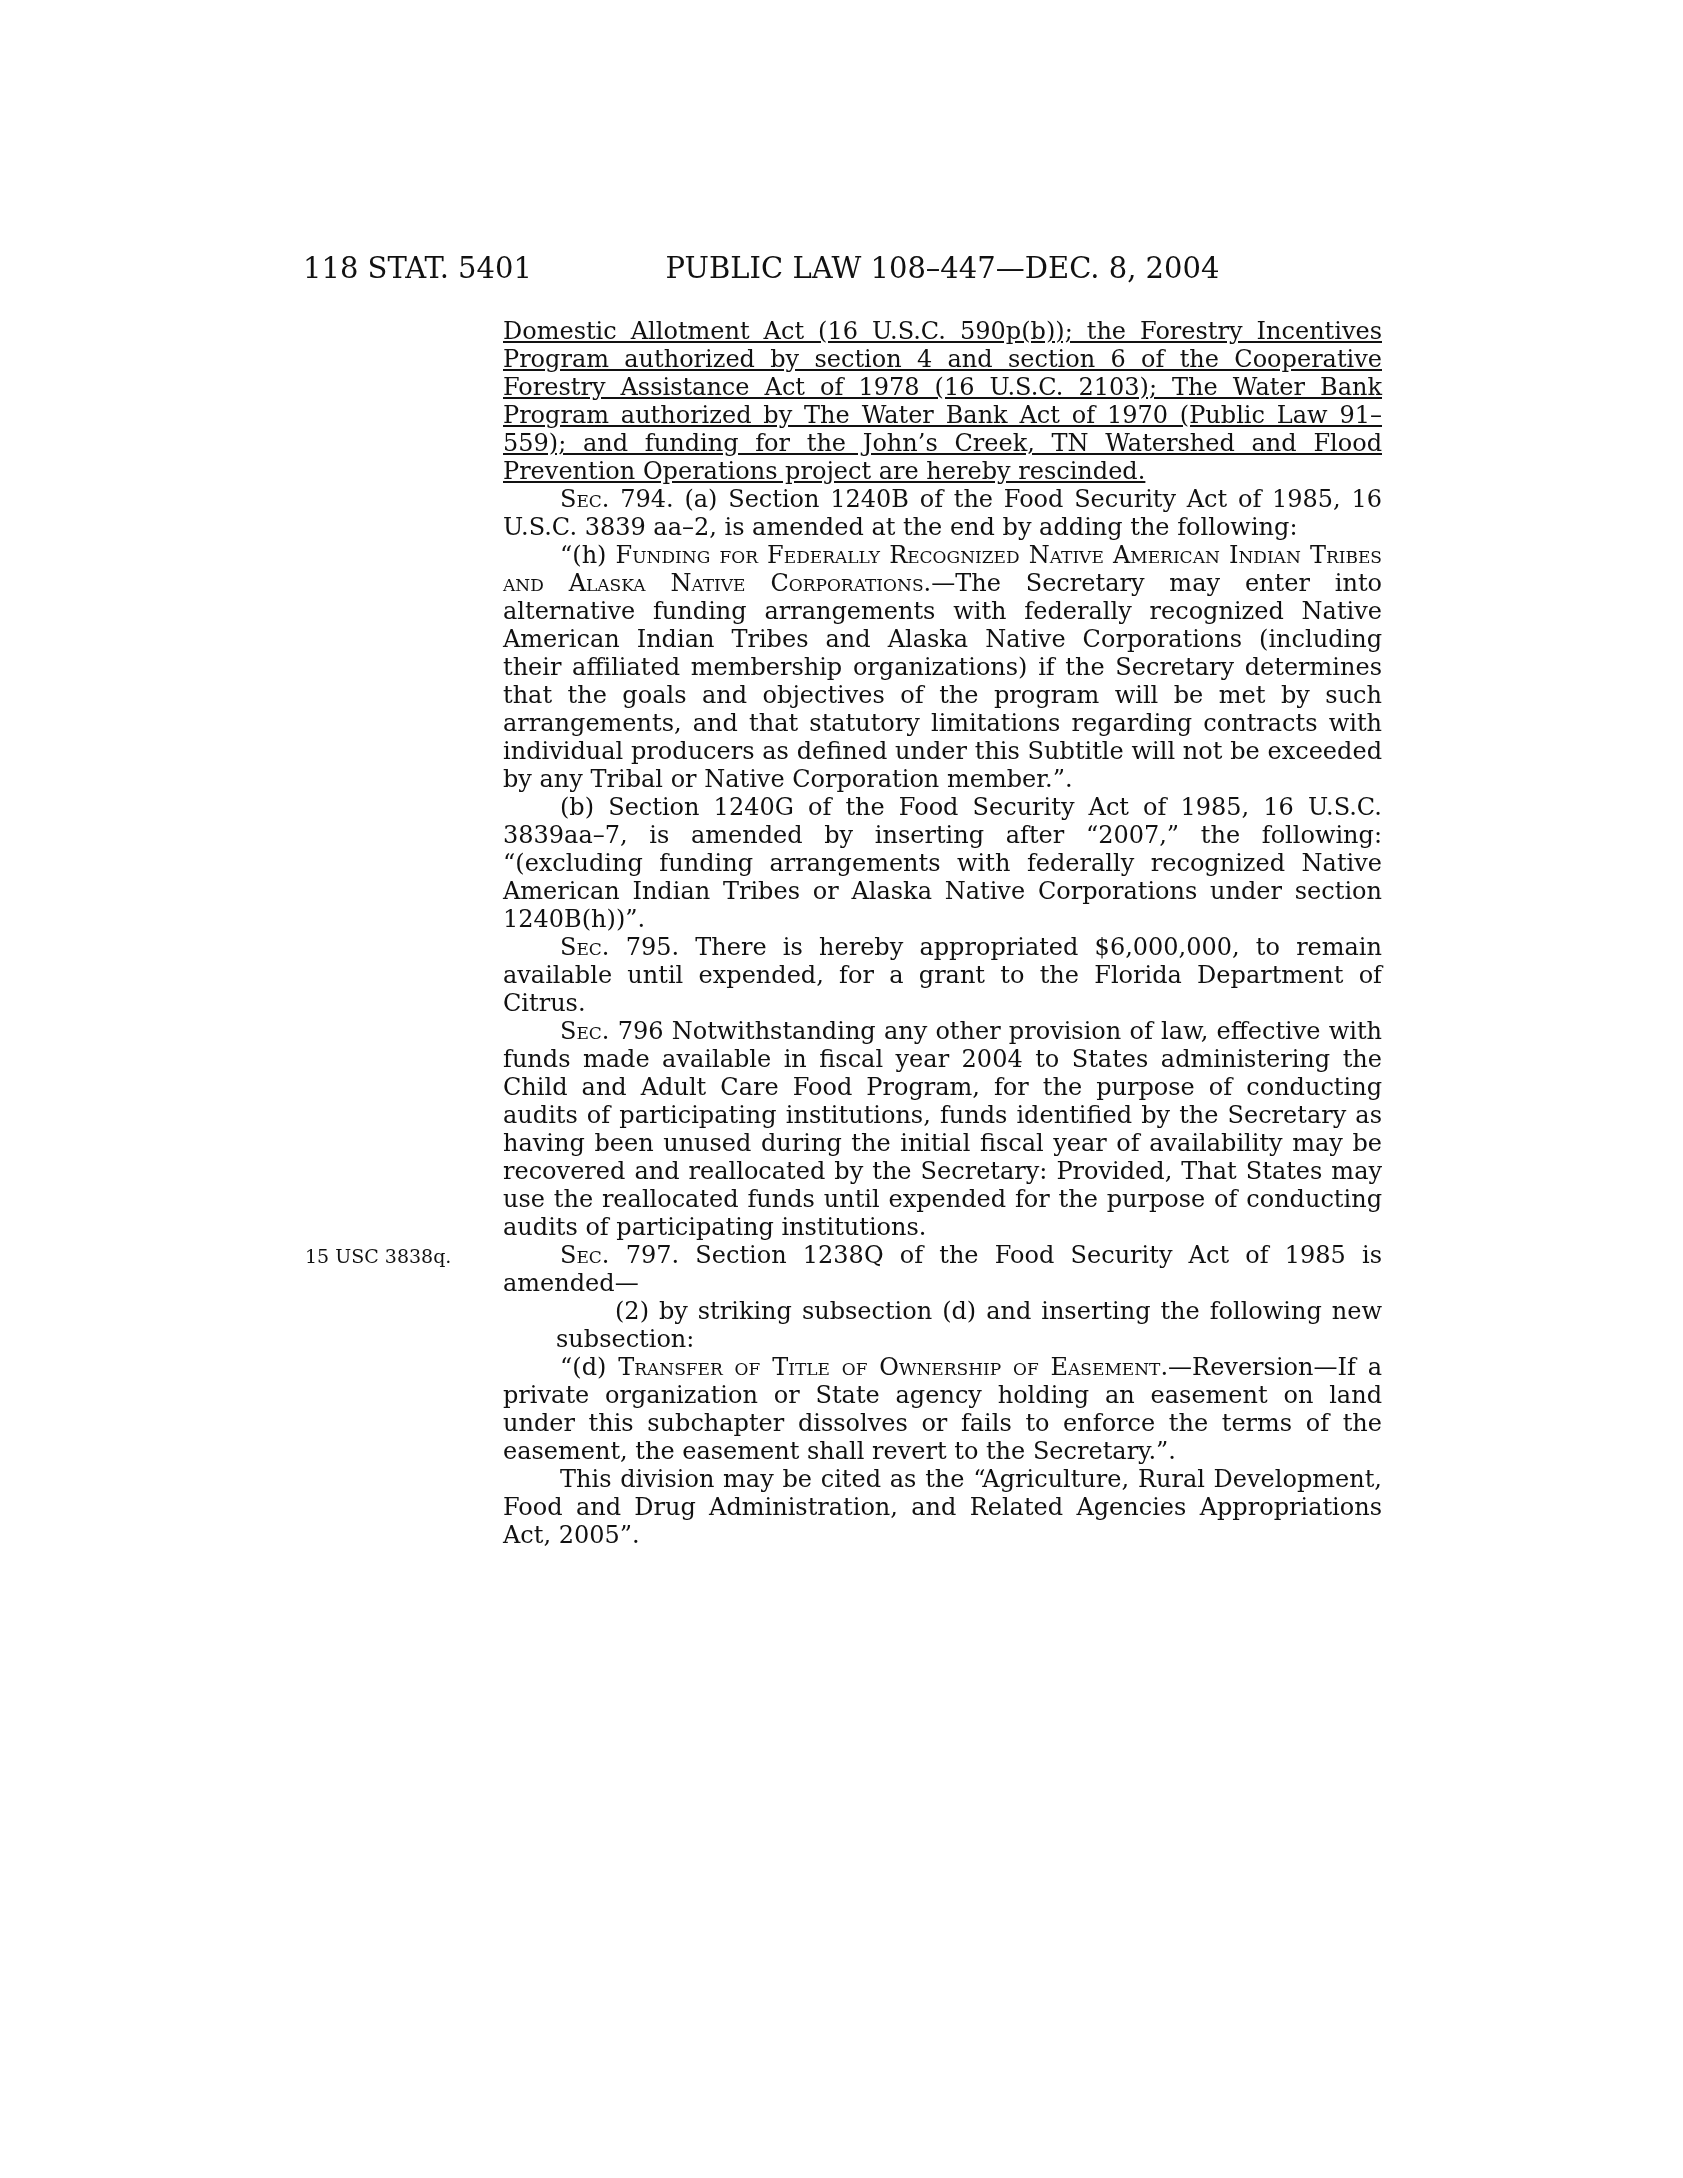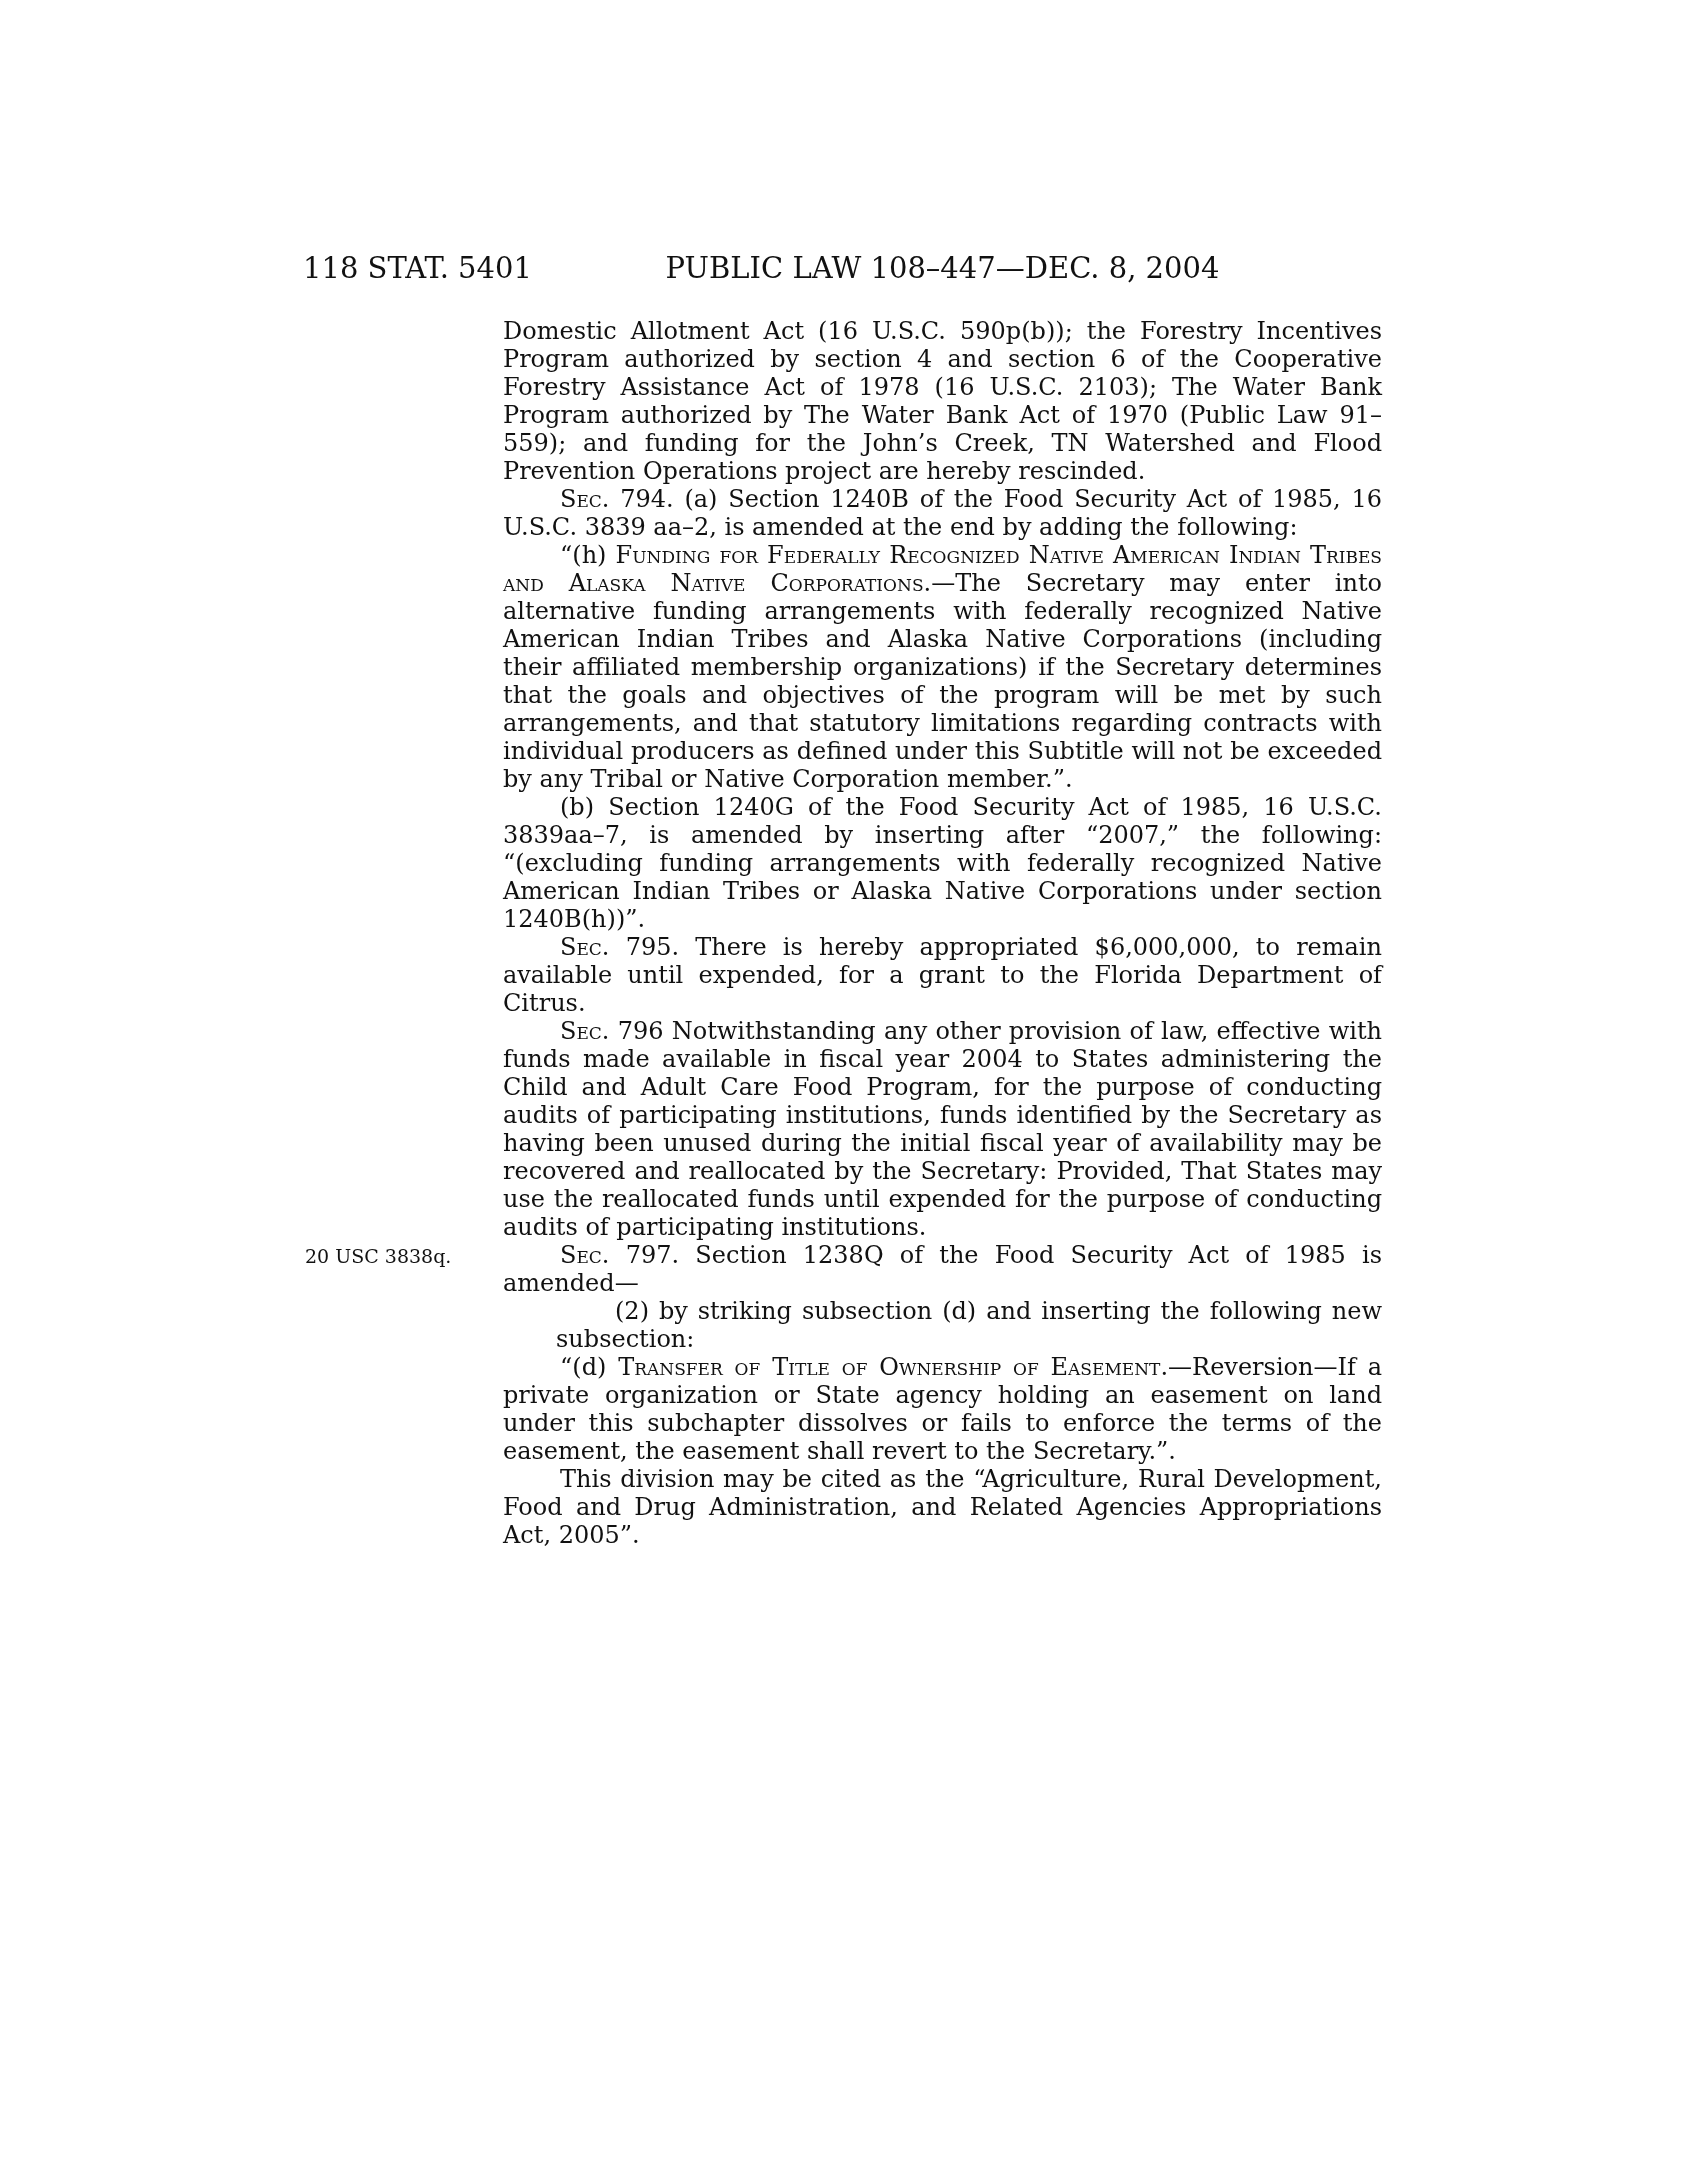--- a/index.html
+++ b/index.html
@@ -37,21 +37,21 @@
   .para {
     margin:0;
     padding:0;
     position:relative;
     font-size:24px;
     line-height:28px;
     text-align:justify;
     hyphens:auto;
     -webkit-hyphens:auto;
   }
-  .indent-flush { text-indent:0; }
+  .indent-flush { text-indent:0;text-decoration:underline; }
   .indent-first { text-indent:57px; }
   .indent-sub   { margin-left:53px; text-indent:59px; }
   .run-sc { font-variant:small-caps; }
   .run-it { }
   .margin-note {
     position:absolute;
     left:-198px;
     top:4px;
     font-size:19px;
     line-height:22px;
@@ -66,19 +66,19 @@
 <div class="page">
   <div class="header-stat">118 STAT. 5401</div>
   <div class="header-title">PUBLIC LAW 108–447—DEC. 8, 2004</div>
   <div class="body-text">
       <p class="para indent-flush"><span>Domestic Allotment Act (16 U.S.C. 590p(b)); the Forestry Incentives Program authorized by section 4 and section 6 of the Cooperative Forestry Assistance Act of 1978 (16 U.S.C. 2103); The Water Bank Program authorized by The Water Bank Act of 1970 (Public Law 91–559); and funding for the John’s Creek, TN Watershed and Flood Prevention Operations project are hereby rescinded.</span></p>
       <p class="para indent-first"><span class="run-sc">Sec.</span><span> 794. (a) Section 1240B of the Food Security Act of 1985, 16 U.S.C. 3839 aa–2, is amended at the end by adding the following:</span></p>
       <p class="para indent-first"><span>“(h) </span><span class="run-sc">Funding for Federally Recognized Native American Indian Tribes and Alaska Native Corporations</span><span>.—The Secretary may enter into alternative funding arrangements with federally recognized Native American Indian Tribes and Alaska Native Corporations (including their affiliated membership organizations) if the Secretary determines that the goals and objectives of the program will be met by such arrangements, and that statutory limitations regarding contracts with individual producers as defined under this Subtitle will not be exceeded by any Tribal or Native Corporation member.”.</span></p>
       <p class="para indent-first"><span>(b) Section 1240G of the Food Security Act of 1985, 16 U.S.C. 3839aa–7, is amended by inserting after “2007,” the following: “(excluding funding arrangements with federally recognized Native American Indian Tribes or Alaska Native Corporations under section 1240B(h))”.</span></p>
       <p class="para indent-first"><span class="run-sc">Sec.</span><span> 795. There is hereby appropriated $6,000,000, to remain available until expended, for a grant to the Florida Department of Citrus.</span></p>
       <p class="para indent-first"><span class="run-sc">Sec.</span><span> 796 Notwithstanding any other provision of law, effective with funds made available in fiscal year 2004 to States administering the Child and Adult Care Food Program, for the purpose of conducting audits of participating institutions, funds identified by the Secretary as having been unused during the initial fiscal year of availability may be recovered and reallocated by the Secretary: </span><span class="run-it">Provided,</span><span> That States may use the reallocated funds until expended for the purpose of conducting audits of participating institutions.</span></p>
-      <p class="para indent-first"><span class="margin-note">20 USC 3838q.</span><span class="run-sc">Sec.</span><span> 797. Section 1238Q of the Food Security Act of 1985 is amended—</span></p>
+      <p class="para indent-first"><span class="margin-note">15 USC 3838q.</span><span class="run-sc">Sec.</span><span> 797. Section 1238Q of the Food Security Act of 1985 is amended—</span></p>
       <p class="para indent-sub"><span>(2) by striking subsection (d) and inserting the following new subsection:</span></p>
       <p class="para indent-first"><span>“(d) </span><span class="run-sc">Transfer of Title of Ownership of Easement</span><span>.—Reversion—If a private organization or State agency holding an easement on land under this subchapter dissolves or fails to enforce the terms of the easement, the easement shall revert to the Secretary.”.</span></p>
       <p class="para indent-first"><span>This division may be cited as the “Agriculture, Rural Development, Food and Drug Administration, and Related Agencies Appropriations Act, 2005”.</span></p>
     </div>
 </div>
 
 
 </body></html>

